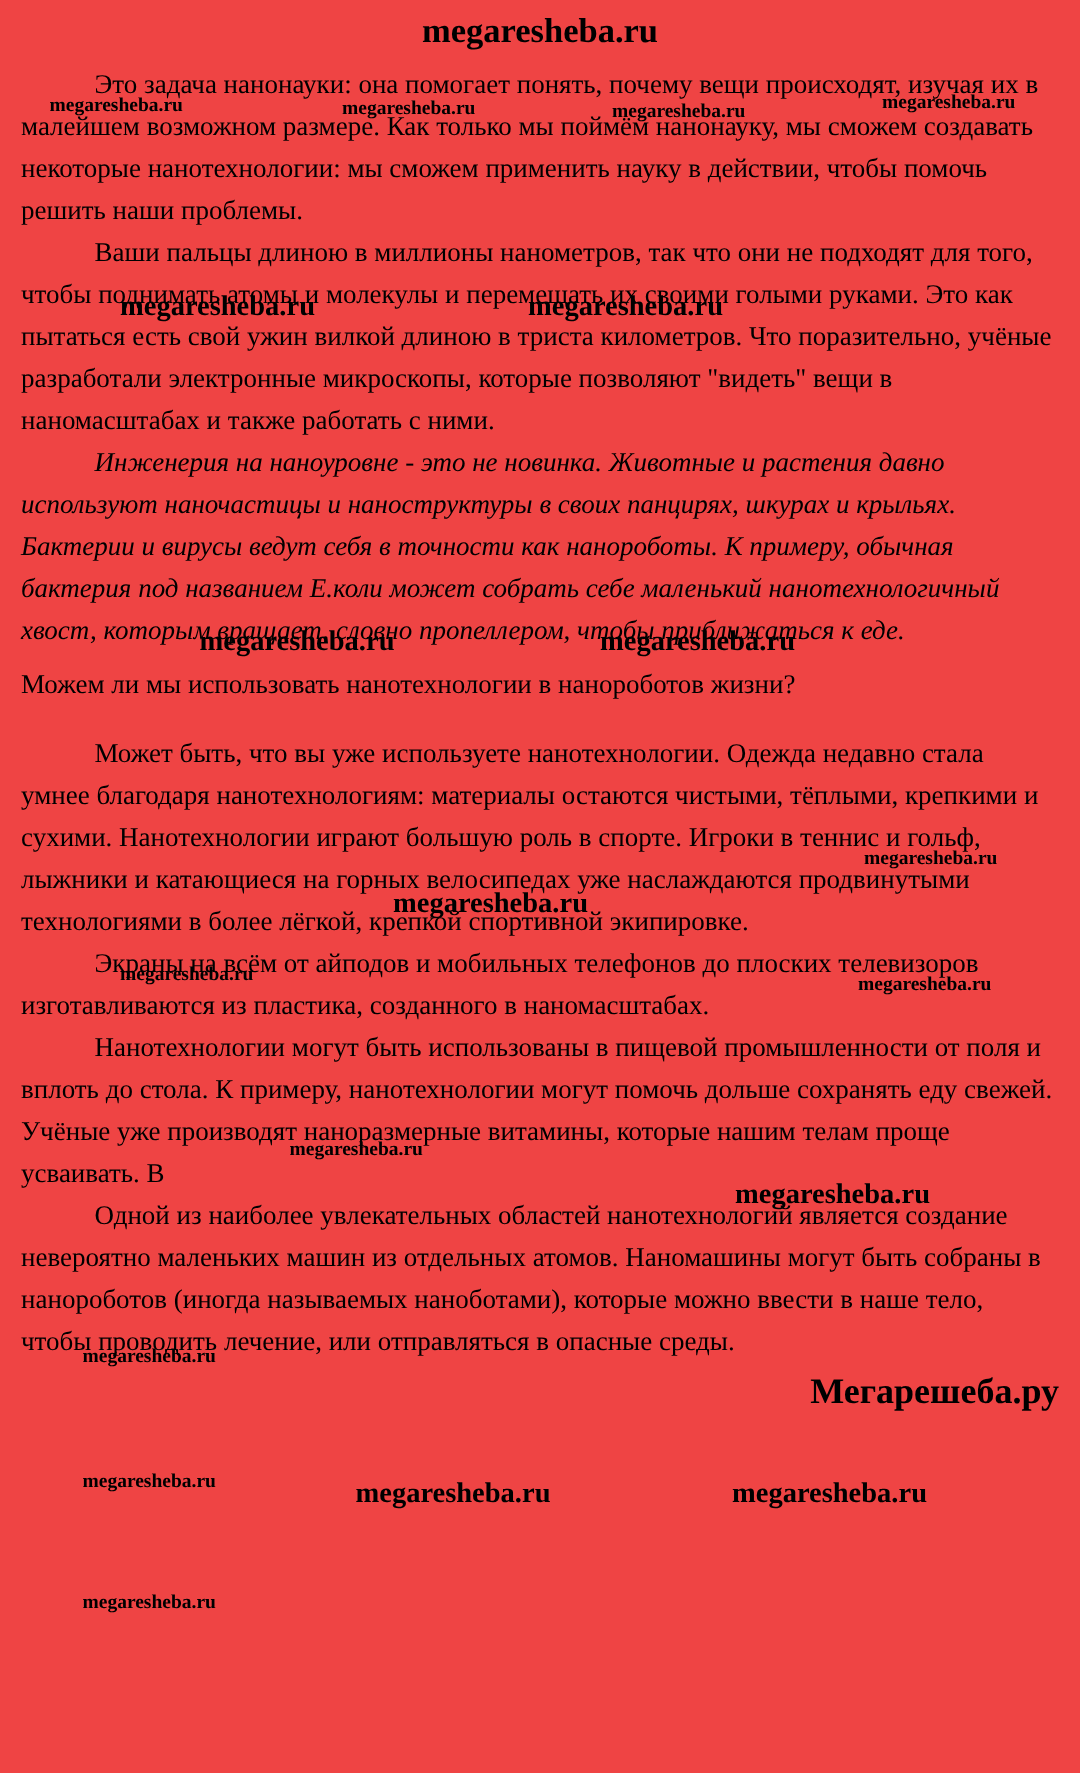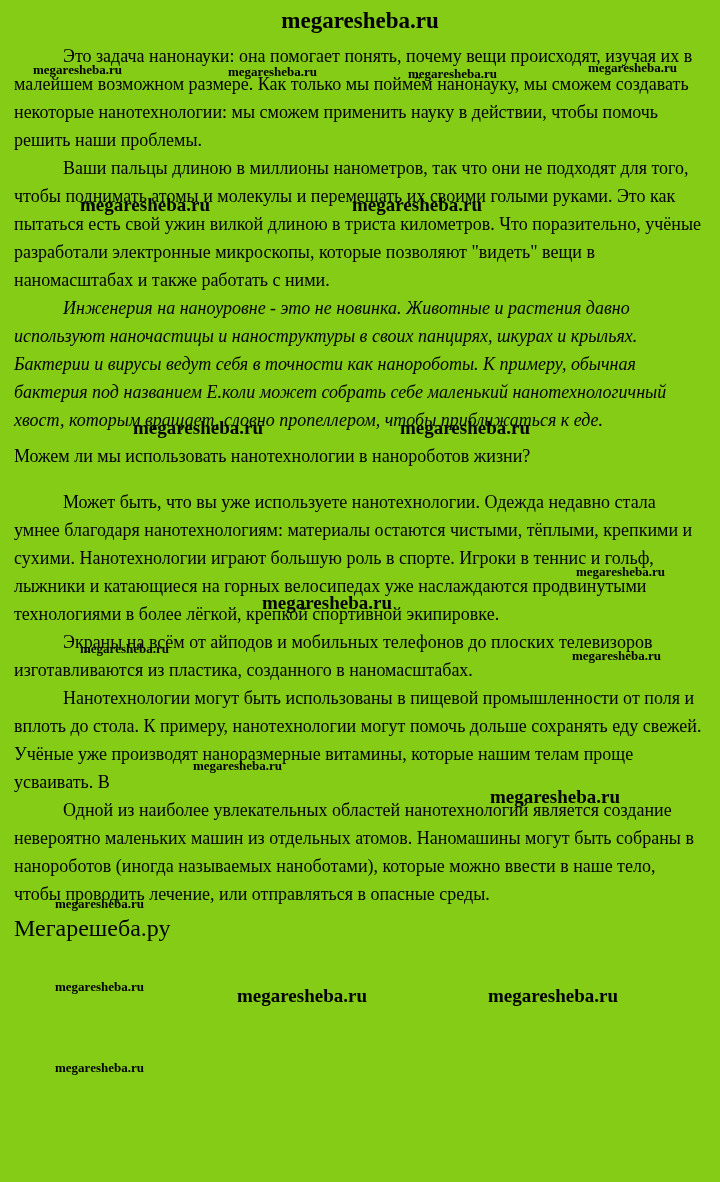--- a/index.html
+++ b/index.html
@@ -1,21 +1,21 @@
 <!DOCTYPE html>
 <html><head>
 <meta charset="utf-8">
 <style>
   * { margin: 0; padding: 0; box-sizing: border-box; }
   html, body { background: #ffffff; }
   .page {
     position: relative;
     width: 720px;
     height: 1182px;
-    background: #84cc16;
+    background: #ef4444;
     overflow: hidden;
     color: #000000;
     font-family: "Liberation Serif", "DejaVu Serif", serif;
   }
   .doc-title {
     padding-top: 6px;
     text-align: center;
     font-weight: bold;
     font-size: 23px;
     line-height: 30px;
@@ -25,22 +25,22 @@
     padding: 0 14px;
     font-size: 18px;
     line-height: 28px;
     text-align: left;
   }
   .para { text-indent: 49px; }
   .heading { margin-top: 6px; margin-bottom: 26px; }
   .p-gap-after { margin-bottom: 8px; font-style: italic; }
   .q-line { margin-bottom: 18px; }
   .doc-footer {
-    text-align: left;
-    font-weight: normal;
+    text-align: right;
+    font-weight: bold;
     font-size: 24px;
     line-height: 32px;
     margin-top: 4px;
   }
   
   .wm {
     position: absolute;
     font-weight: bold;
     white-space: nowrap;
     color: #000000;

